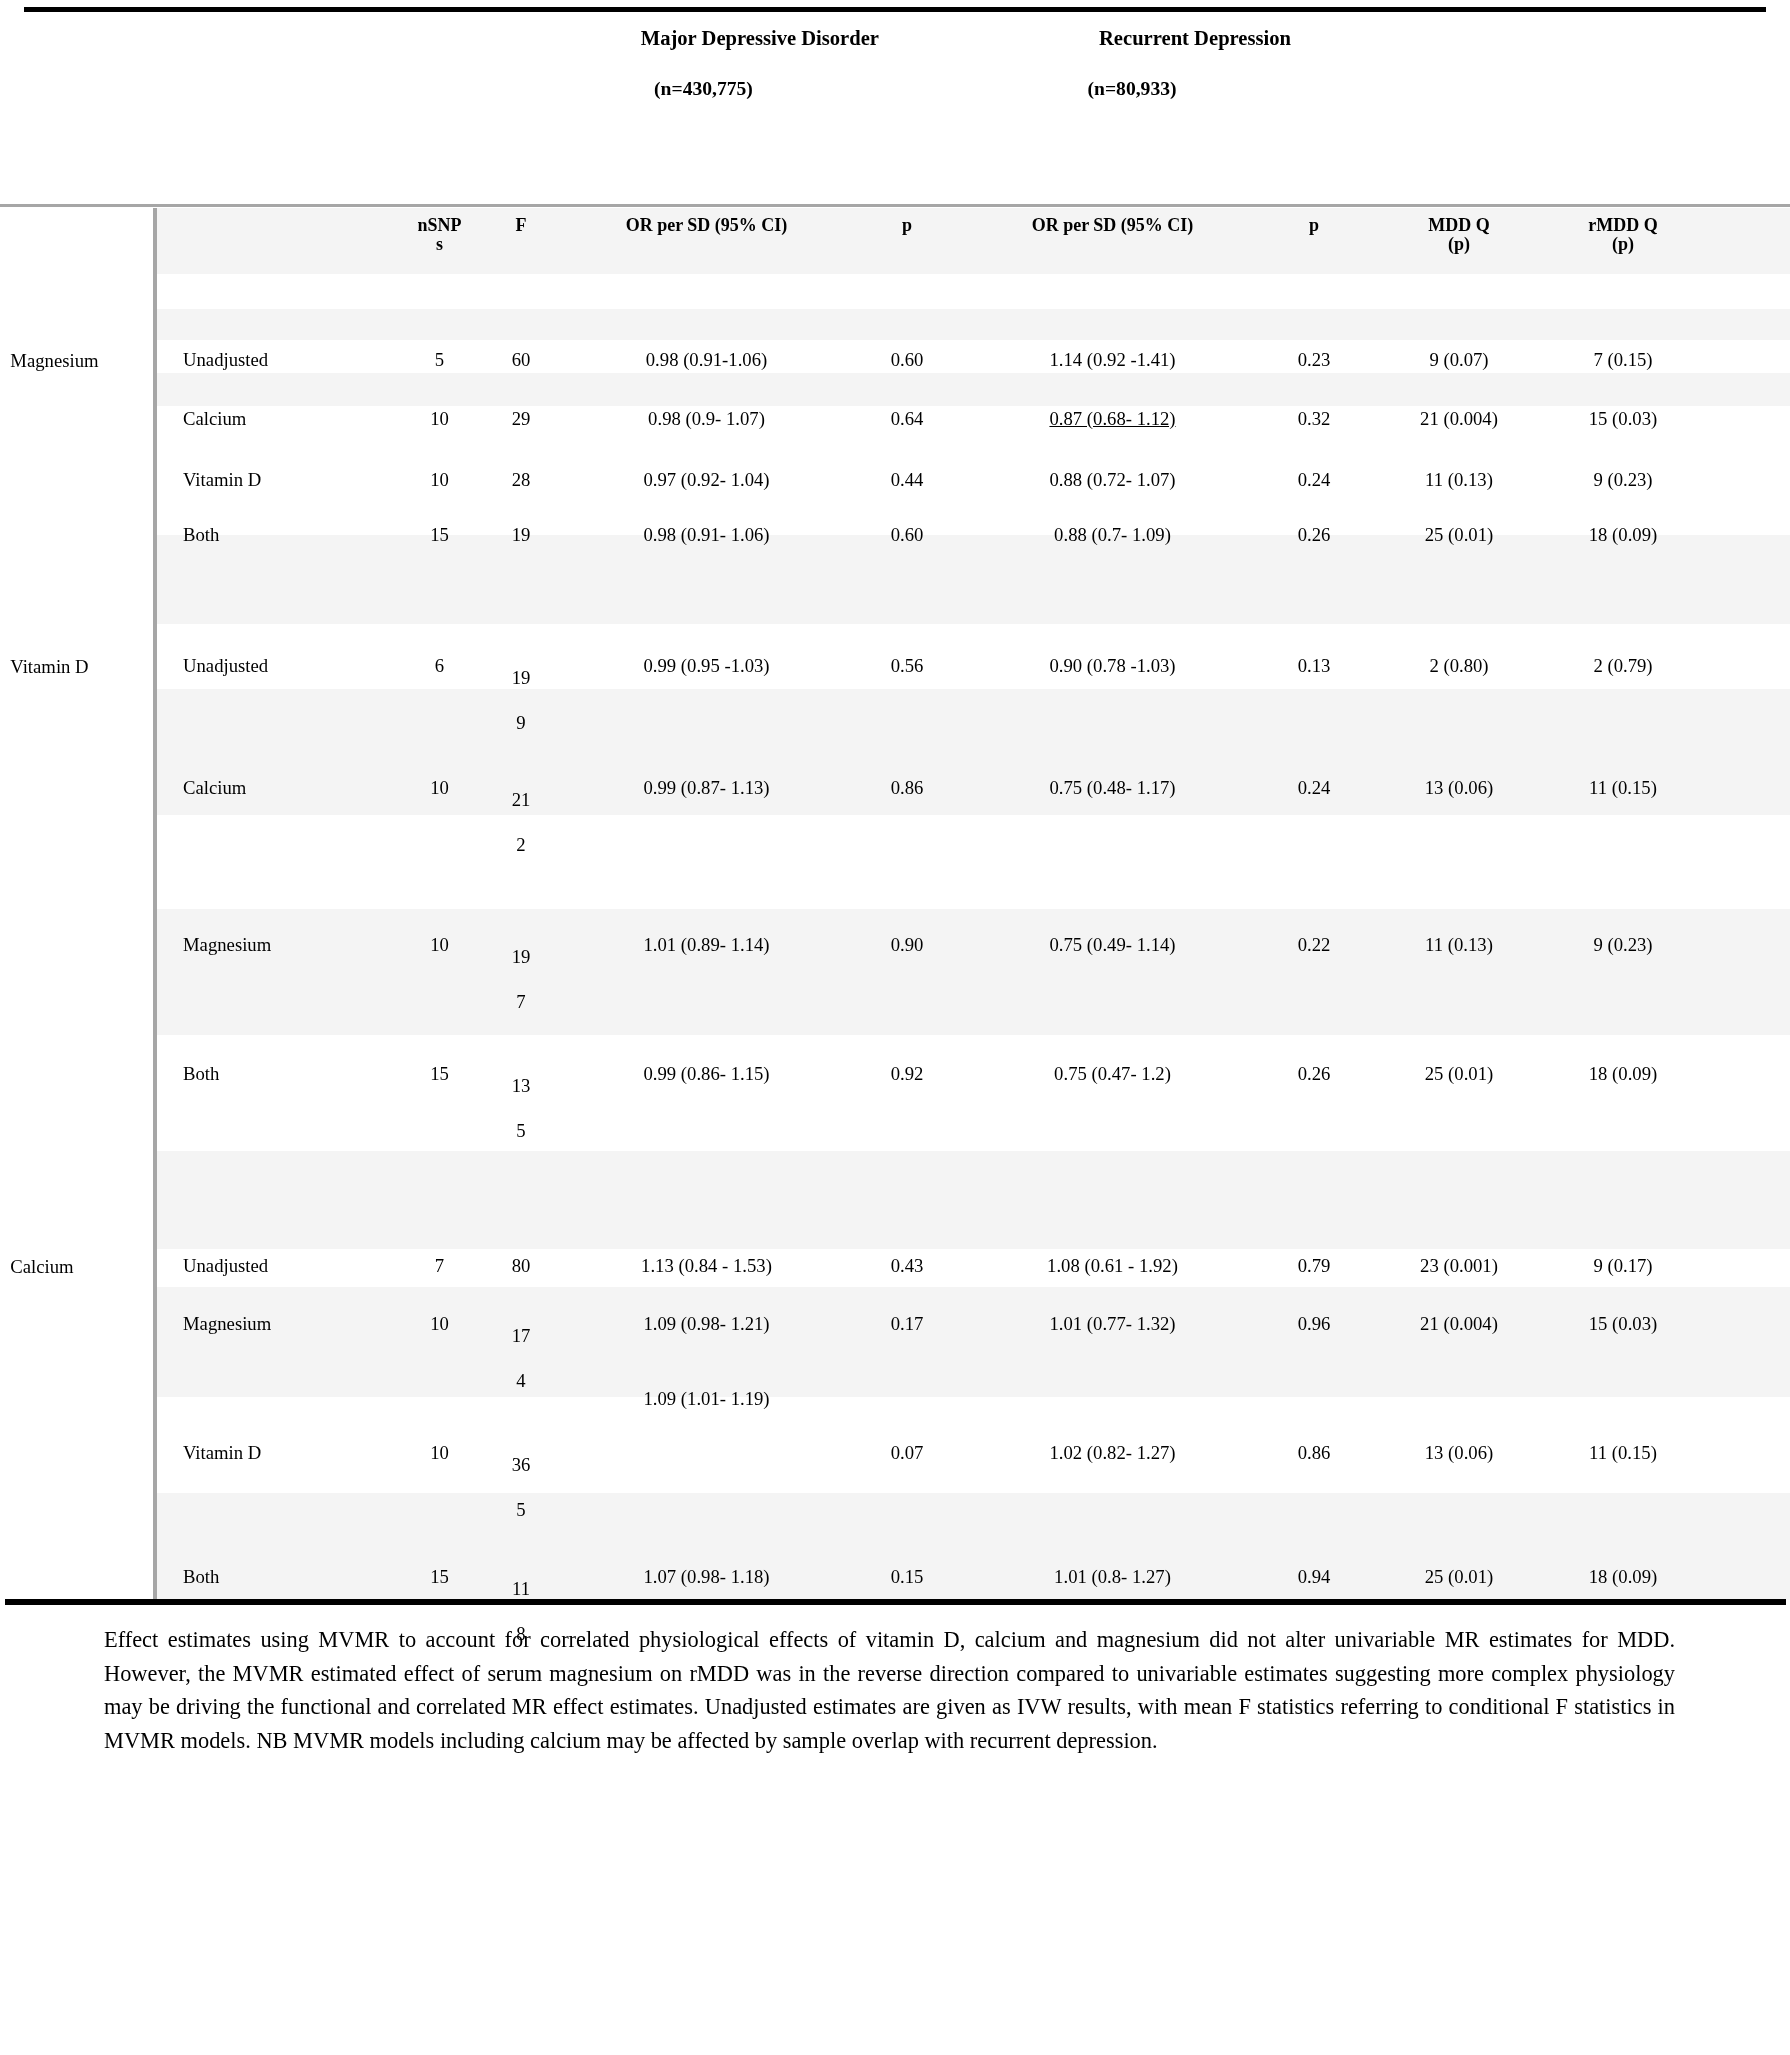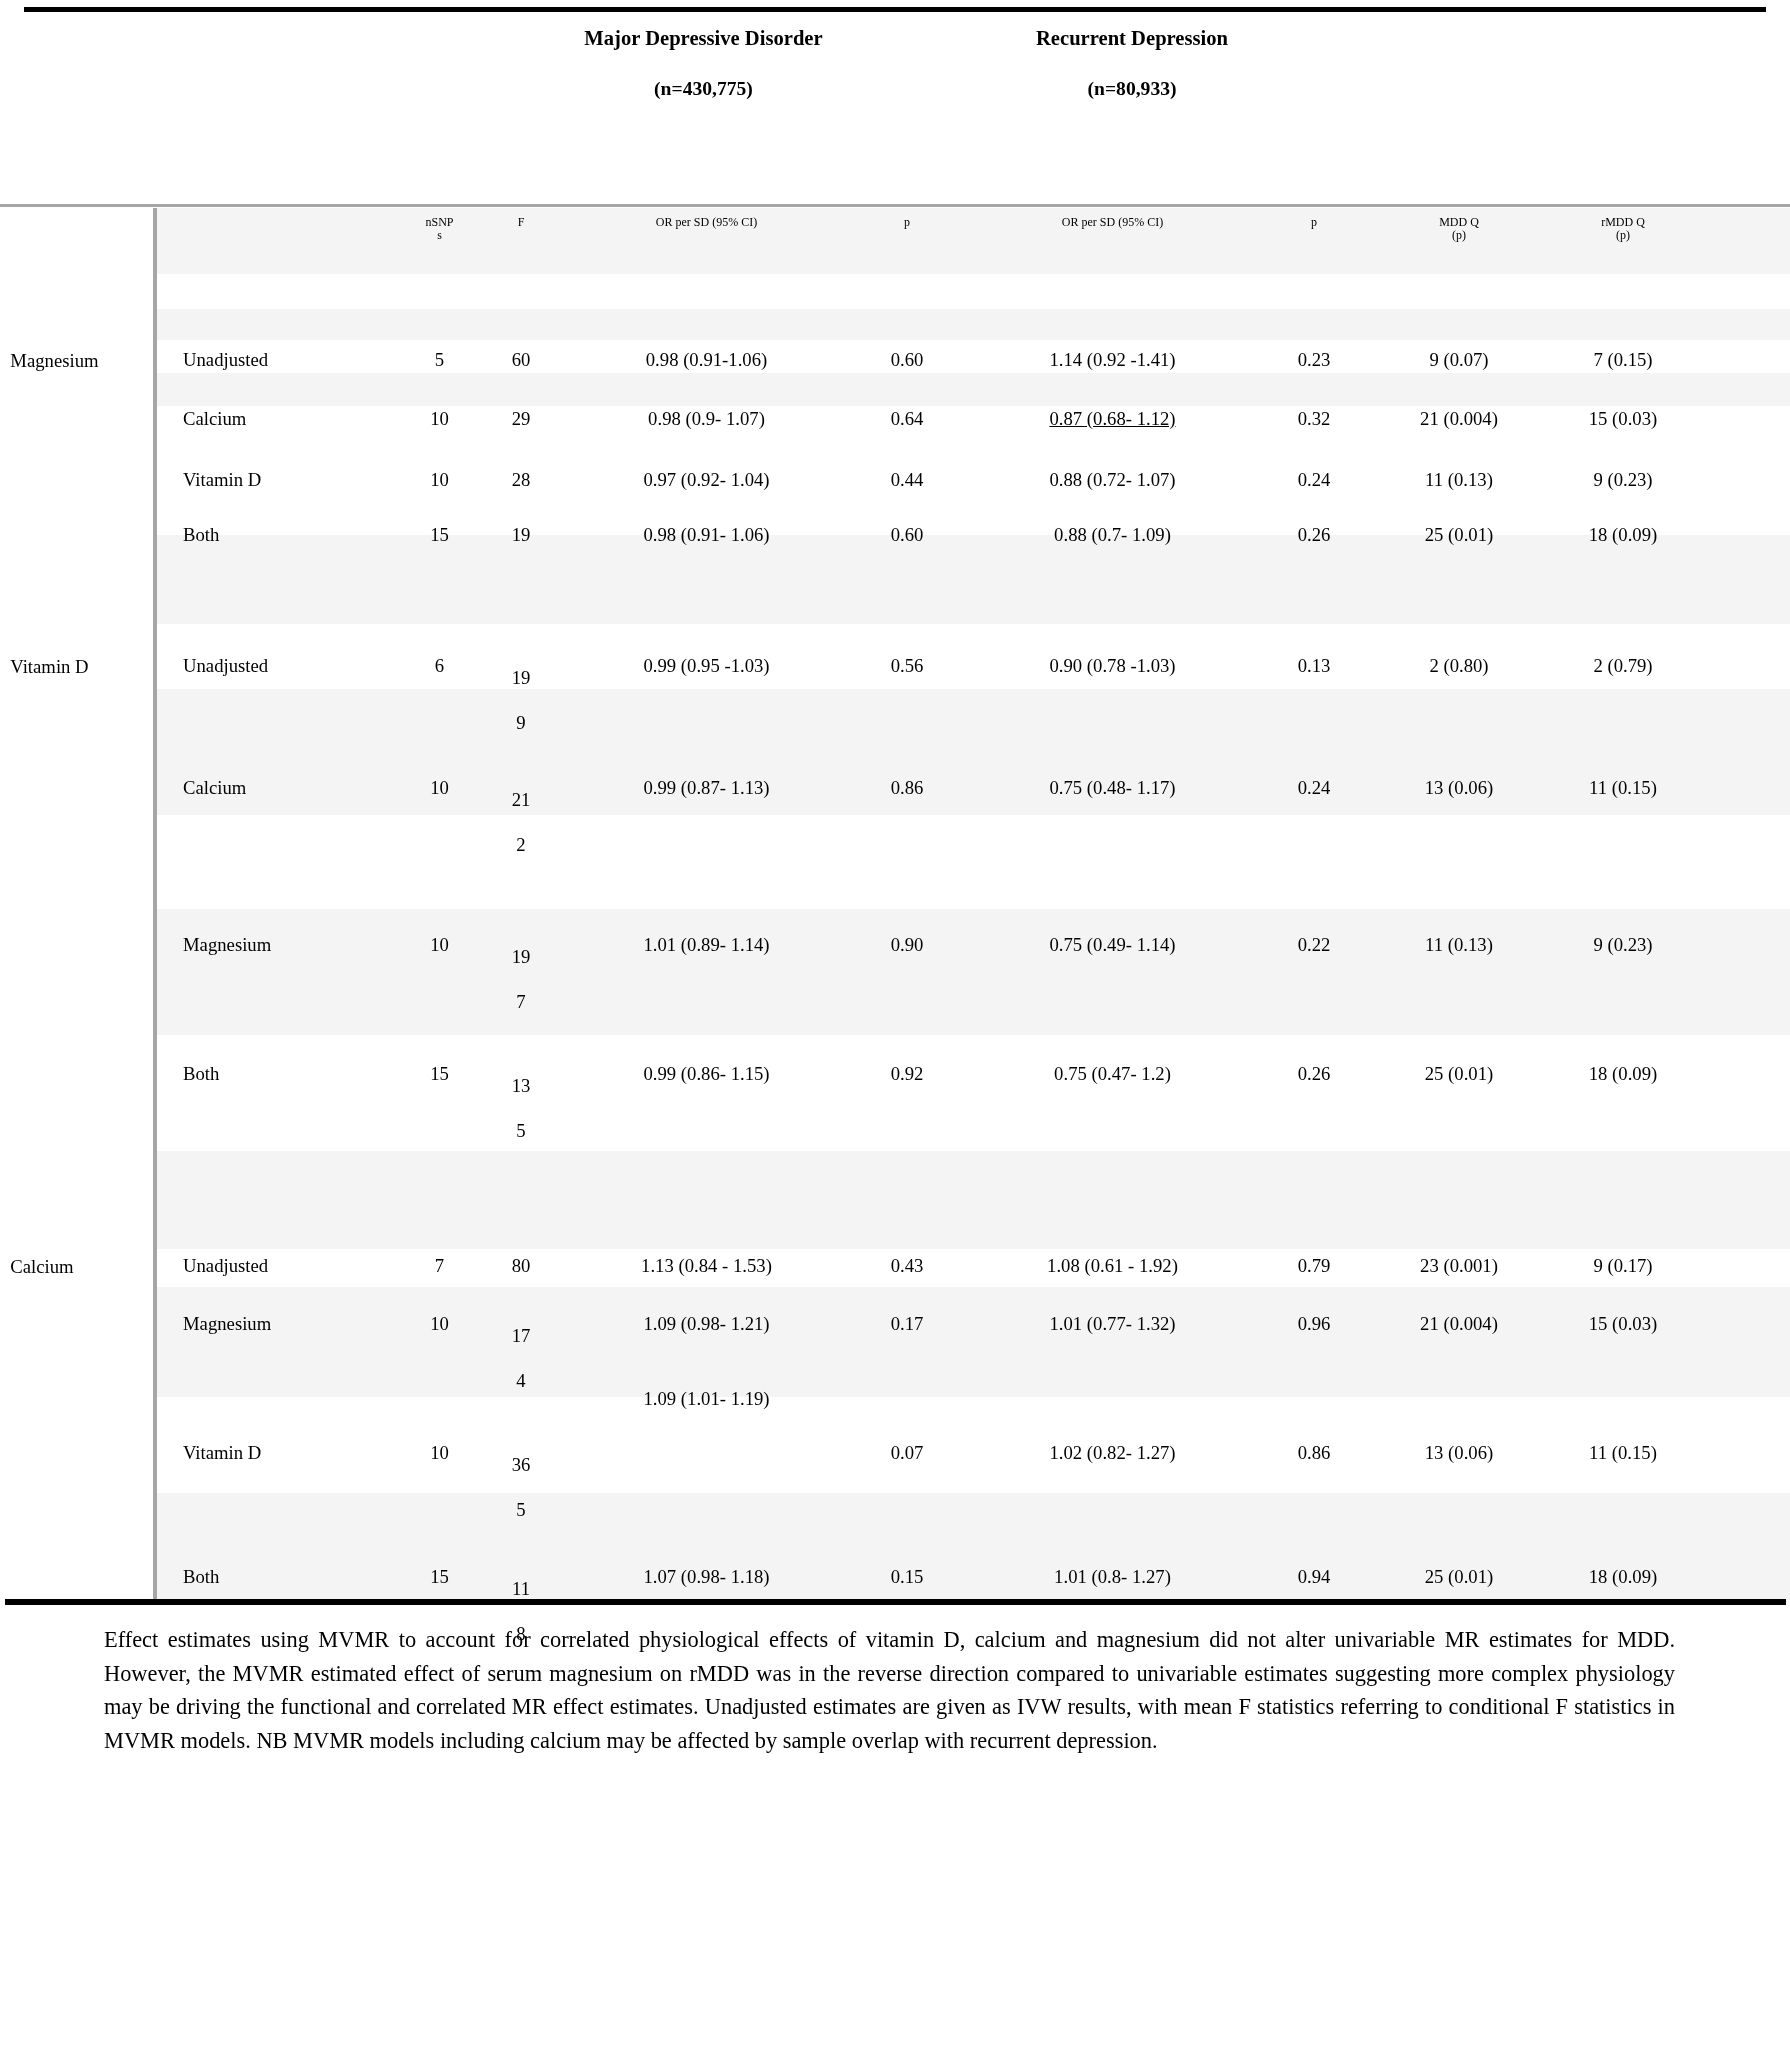--- a/index.html
+++ b/index.html
@@ -40,21 +40,21 @@
     width: 1790px;
     height: 94px;
   }
   .group-head .g {
     position: absolute;
     text-align: center;
     font-weight: bold;
     font-size: 20.6px;
     line-height: 1.05;
   }
-  .group-head .g .gname { display: block; }
+  .group-head .g .gname { display: block; text-align: right; }
   .group-head .g .gn { display: block; margin-top: 29px; font-size: 19.6px; }
 
   .g-mdd  { left: 528px; width: 351px; }
   .g-rmdd { left: 973px; width: 318px; }
 
   
   .rule-head {
     position: absolute;
     left: 0px;
     top: 204px;
@@ -85,22 +85,22 @@
   .cell {
     position: absolute;
     font-size: 18.7px;
     line-height: 1.02;
     white-space: pre-line;
   }
   .cell.ctr { text-align: center; }
   .cell.lft { text-align: left; }
   .hcell {
     position: absolute;
-    font-weight: normal;
-    font-size: 12px;
+    font-weight: bold;
+    font-size: 18px;
     line-height: 1.05;
     text-align: center;
     white-space: pre-line;
   }
 
   
   .stub {
     position: absolute;
     left: 10.3px;
     width: 140px;

